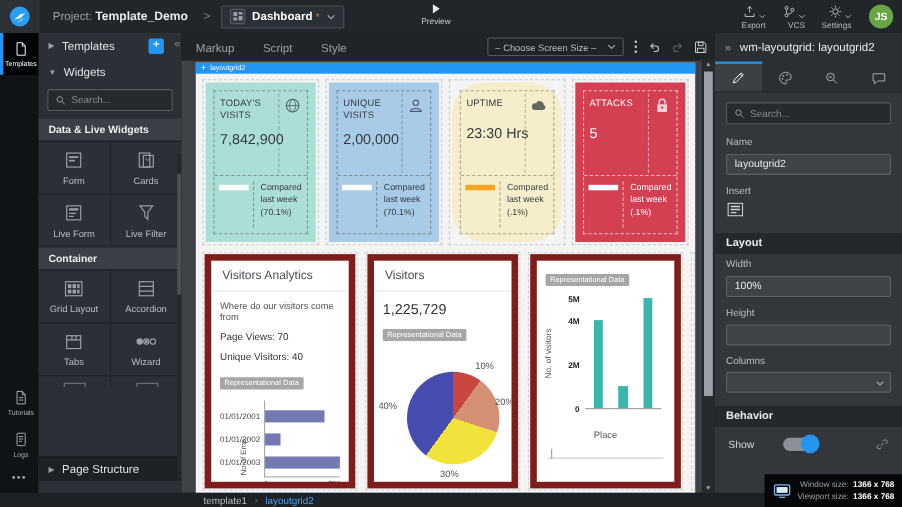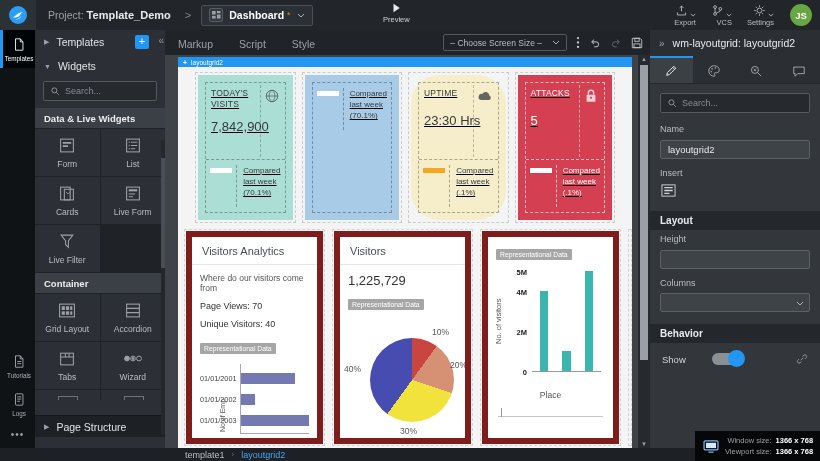--- a/index.html
+++ b/index.html
@@ -74,21 +74,21 @@
   .tbtn svg { width:12px; height:12px; }
   .tbtn.kb svg { width:4px; height:13px; }
   .dim { color:#5f646a; }
   .flip { transform:scaleX(-1); }
 
   
   #canvas { position:absolute; left:165px; top:55px; width:485px; height:393px; background:#3f4347; }
   #page { position:absolute; left:13px; top:2px; width:454px; height:391px; background:#f4f4f4; overflow:hidden; }
   #sel-bar { height:10px; background:#2196f3; color:#fff; font-size:6.5px; display:flex; align-items:center; gap:4px; padding:0 5px; }
   #sel-bar .mv { font-size:7px; font-weight:bold; }
-  #stat-row { display:grid; grid-template-columns:repeat(4,1fr); gap:6px; padding:5px 17px 4px; height:160px;text-decoration:underline; }
+  #stat-row { display:grid; grid-template-columns:repeat(4,1fr); gap:6px; padding:5px 6px 4px; height:160px; }
   .scard-wrap { border:1px dashed #c9cccf; padding:2px; }
   .scard { height:100%; padding:7px; }
   .cinner { height:100%; display:flex; flex-direction:column; border:1px dashed; }
   .ctop { flex:1; padding:5px; position:relative; border-bottom:1px dashed; border-color:inherit; }
   .ctop::after { content:''; position:absolute; right:30%; top:2px; bottom:2px; border-right:1px dashed; border-color:inherit; opacity:.8; }
   .ctr { display:flex; justify-content:space-between; align-items:flex-start; }
   .ctitle { font-size:8.5px; width:55%; line-height:1.3; letter-spacing:.2px; }
   .cic { opacity:.75; position:relative; z-index:1; }
   .cic svg { width:16px; height:16px; }
   .cval { font-size:13px; margin-top:9px; width:60px; line-height:1.3; word-wrap:break-word; }
@@ -327,30 +327,20 @@
               <svg viewBox="0 0 18 16" fill="none" stroke="currentColor">
                 <rect x="3" y="2" width="12" height="12"></rect>
                 <path d="M5 5.5h8M5 8.5h5" stroke-width="1.6"></path>
               </svg>
             </span>
             <span class="wlb">Form</span>
           </div>
           <div class="wtile">
             <span class="wic">
               <svg viewBox="0 0 18 16" fill="none" stroke="currentColor">
-                <rect x="3" y="2" width="12" height="12"></rect>
-                <path d="M7 5h6M7 8h6M7 11h4"></path>
-                <path d="M5 5h.8M5 8h.8M5 11h.8" stroke-width="1.3"></path>
-              </svg>
-            </span>
-            <span class="wlb">List</span>
-          </div>
-          <div class="wtile">
-            <span class="wic">
-              <svg viewBox="0 0 18 16" fill="none" stroke="currentColor">
                 <rect x="3" y="2" width="9" height="12"></rect>
                 <rect x="6.5" y="4" width="8.5" height="10"></rect>
                 <path d="M8 6.5l2 2 2-2" stroke-width=".8"></path>
               </svg>
             </span>
             <span class="wlb">Cards</span>
           </div>
           <div class="wtile">
             <span class="wic">
               <svg viewBox="0 0 18 16" fill="none" stroke="currentColor">
@@ -502,20 +492,32 @@
                     <div class="cbar" style="background: rgb(255, 255, 255);"></div>
                   </div>
                   <div class="ccomp">Compared last week (70.1%)</div>
                 </div>
               </div>
             </div>
           </div>
           <div class="scard-wrap">
             <div class="scard" style="background: rgb(168, 203, 231); color: rgb(53, 57, 61);">
               <div class="cinner" style="border-color: rgba(0, 0, 0, 0.3);">
+                <div class="ctop" style="border-color: rgba(0, 0, 0, 0.3);">
+                  <div class="ctr">
+                    <span class="ctitle">UNIQUE VISITS</span>
+                    <span class="cic">
+                      <svg viewBox="0 0 20 20" fill="none" stroke="currentColor" stroke-width="1.3">
+                        <circle cx="10" cy="6.8" r="3.1"></circle>
+                        <path d="M3.8 16.5c1.2-4.2 11.2-4.2 12.4 0z"></path>
+                      </svg>
+                    </span>
+                  </div>
+                  <div class="cval">2,00,000</div>
+                </div>
                 <div class="cbot">
                   <div class="cbarbox" style="border-color: rgba(0, 0, 0, 0.3);">
                     <div class="cbar" style="background: rgb(255, 255, 255);"></div>
                   </div>
                   <div class="ccomp">Compared last week (70.1%)</div>
                 </div>
               </div>
             </div>
           </div>
           <div class="scard-wrap">
@@ -718,20 +720,24 @@
       <label>Insert</label>
       <span class="ins-ic">
           <svg viewBox="0 0 18 16" fill="none" stroke="currentColor">
             <rect x="2" y="2" width="14" height="12"></rect>
             <path d="M4.5 5h9M4.5 8h9M4.5 11h5.5" stroke-width="1.4"></path>
           </svg>
         </span>
     </div>
     <div class="p-sec first">Layout</div>
     <div class="p-field">
+      <label>Width</label>
+      <input value="100%" style="">
+    </div>
+    <div class="p-field">
       <label>Height</label>
       <input value="" style="">
     </div>
     <div class="p-field">
       <label>Columns</label>
       <div class="psel">
           <span class="caret-ic"><span><svg viewBox="0 0 8 5" fill="none" stroke="currentColor">
                 <path d="M1 1l3 3 3-3"></path>
               </svg></span></span>
         </div>

